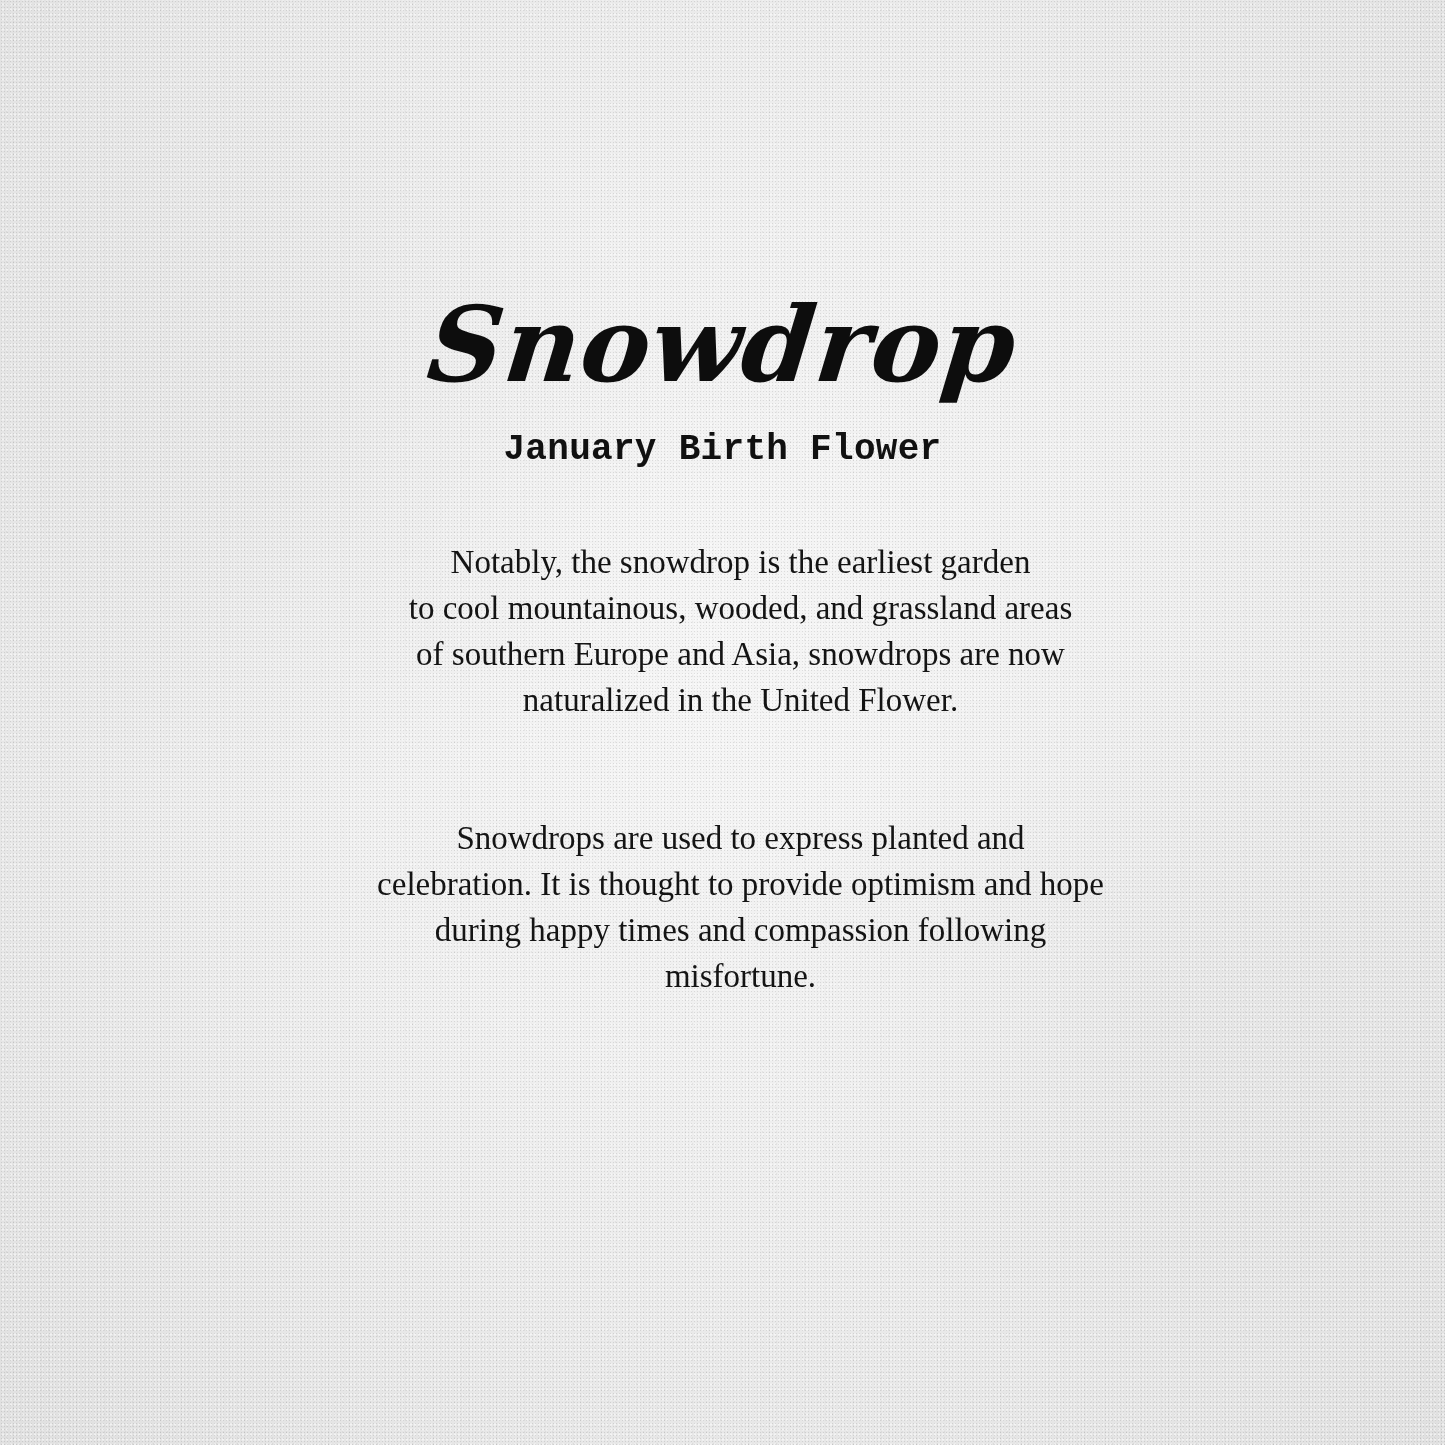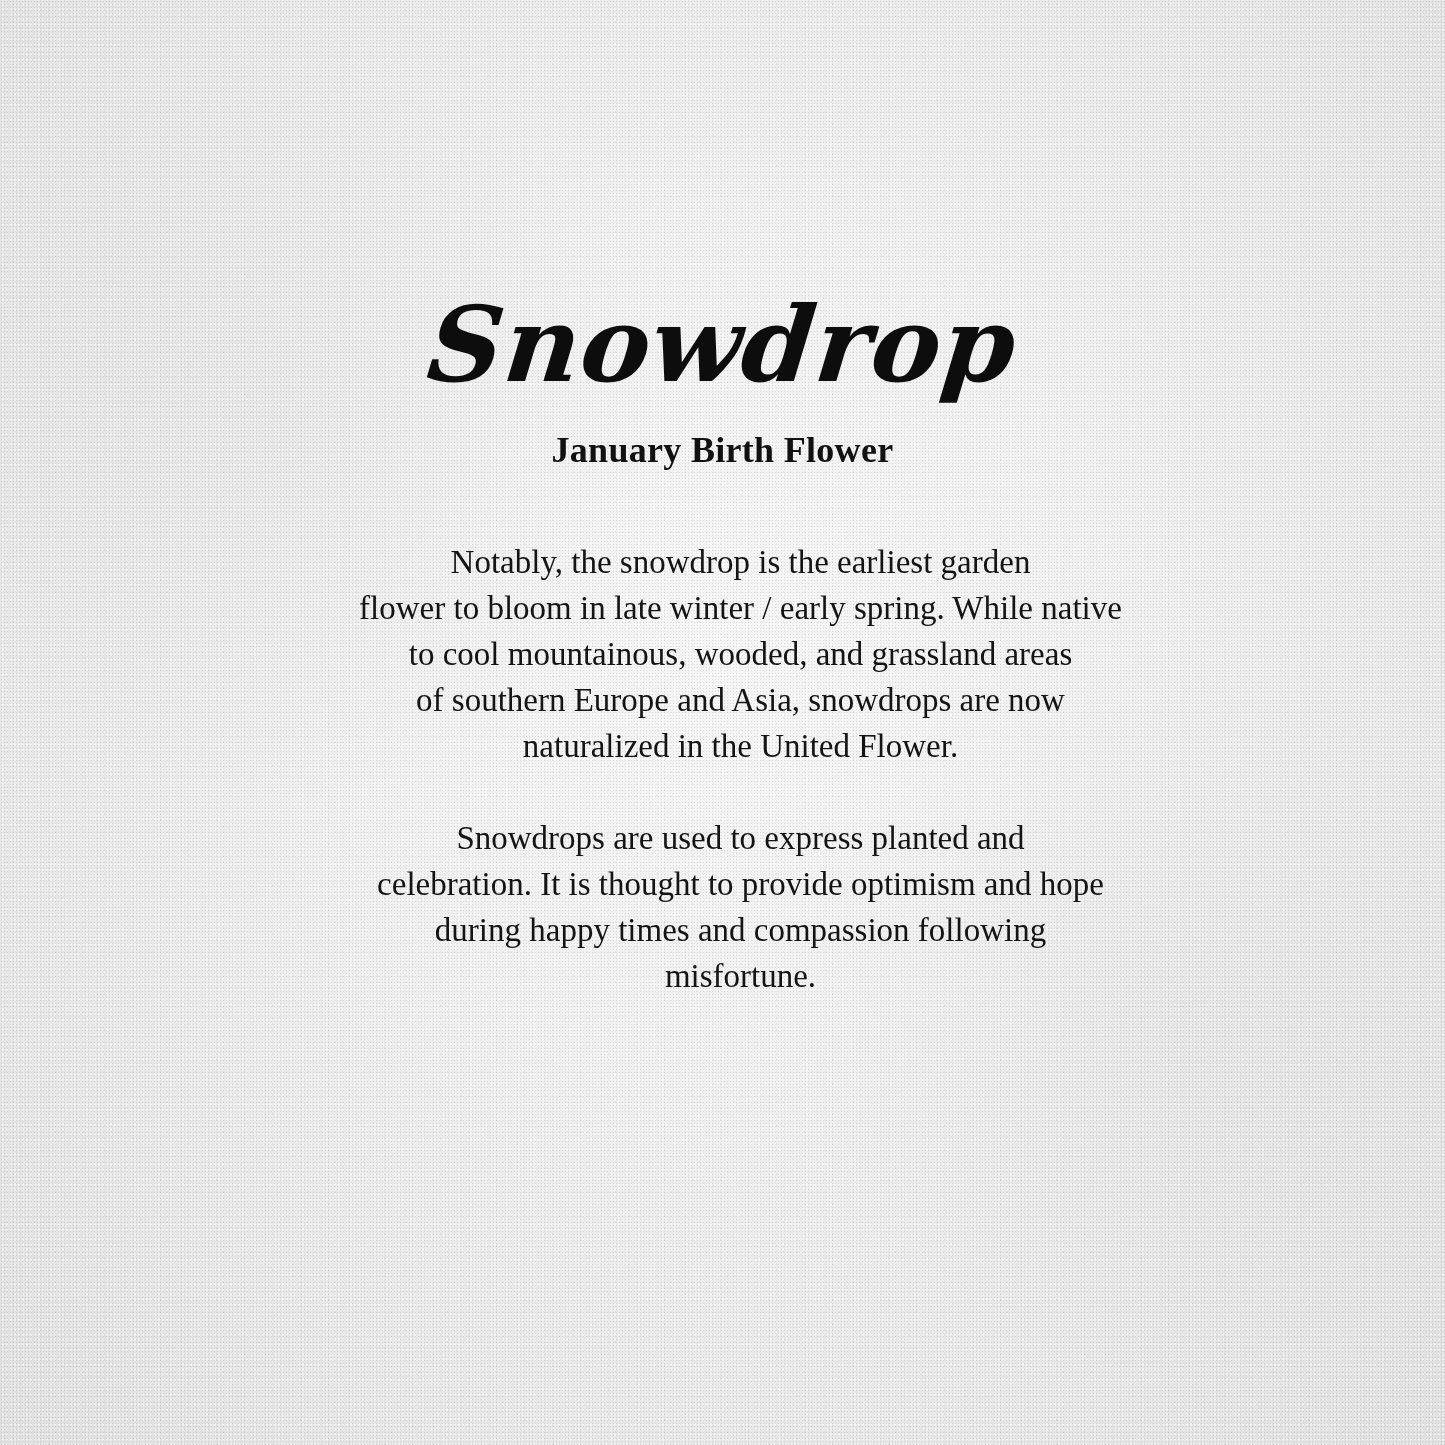--- a/index.html
+++ b/index.html
@@ -46,21 +46,21 @@
       line-height: 140px;
       letter-spacing: 1px;
       color: #0d0d0d;
       transform: skewX(-6deg);
     }
     .subtitle {
       position: absolute;
       left: 0;
       right: 0;
       top: 398px;
-      font-family: Liberation Serif, serif;
+      font-family: Liberation Mono, monospace;
       font-weight: 600;
       font-size: 36px;
       line-height: 44px;
       color: #111111;
       letter-spacing: 0.3px;
     }
     .para {
       position: absolute;
       left: 0;
       right: 0;
@@ -82,21 +82,20 @@
 <body>
 
 <div class="grain"></div>
 
 <div class="page">
   <h1 class="title">Snowdrop</h1>
   <h2 class="subtitle">January Birth Flower</h2>
 
   <p class="para p1">
     <span class="line">Notably, the snowdrop is the earliest garden</span>
-    <span class="line">flower to bloom in late winter / early spring. While native</span>
     <span class="line">to cool mountainous, wooded, and grassland areas</span>
     <span class="line">of southern Europe and Asia, snowdrops are now</span>
     <span class="line">naturalized in the United Flower.</span>
   </p>
 
   <p class="para p2">
     <span class="line">Snowdrops are used to express planted and</span>
     <span class="line">celebration. It is thought to provide optimism and hope</span>
     <span class="line">during happy times and compassion following</span>
     <span class="line">misfortune.</span>

